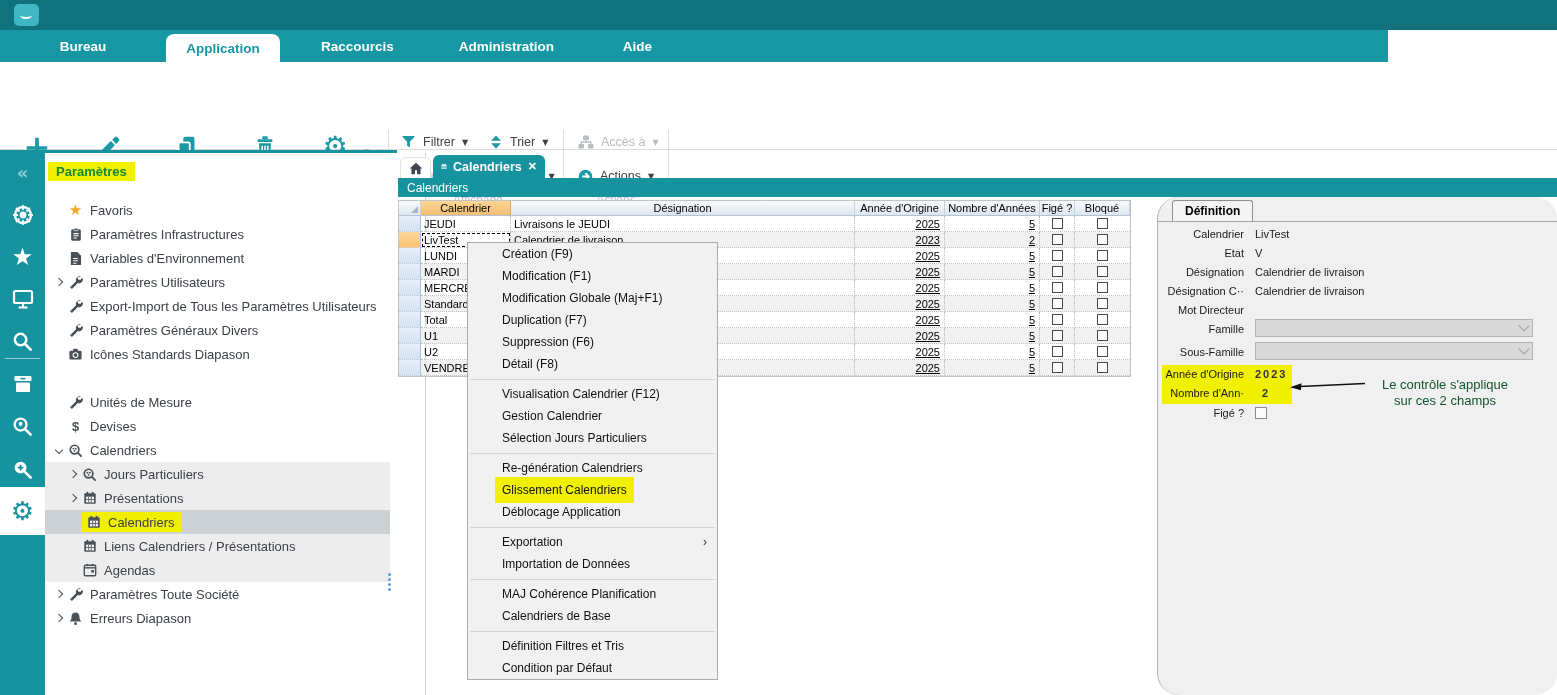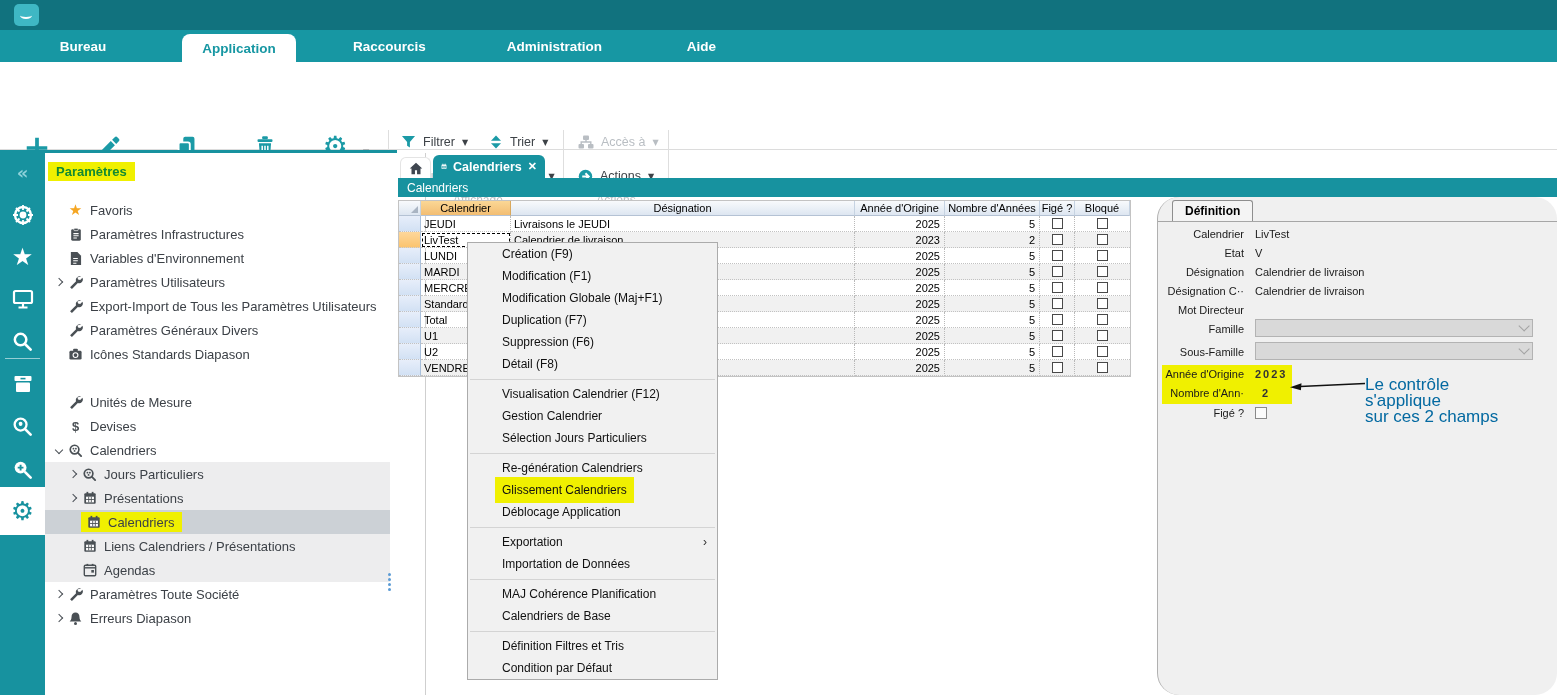--- a/index.html
+++ b/index.html
@@ -6,21 +6,21 @@
   *{box-sizing:border-box;font-family:"Liberation Sans",sans-serif;}
   #app{position:relative;width:1557px;height:695px;overflow:hidden;background:#fff;}
   .abs{position:absolute;}
 
   
   .titlebar{left:0;top:0;width:1557px;height:30px;background:#11727e;}
   .appicon{left:14px;top:4px;width:25px;height:22px;background:#3fb7c4;border-radius:5px;}
   .appicon .smile{position:absolute;left:6px;top:8px;width:12px;height:7px;border-bottom:2.5px solid #fff;border-radius:50%;}
 
   
-  .menubar{left:0;top:30px;width:1557px;height:32px;background:#1797a3;display:flex;gap:16px;}
+  .menubar{left:0;top:30px;width:1388px;height:32px;background:#1797a3;display:flex;}
   .mtab{height:32px;display:flex;align-items:center;justify-content:center;color:#fff;font-weight:bold;font-size:13.5px;cursor:default;}
   .mtab.active{background:#fff;color:#1797a3;border-radius:8px 8px 0 0;margin-top:4px;height:28px;}
 
   
   .ribbon{left:0;top:62px;width:1557px;height:88px;background:#fff;border-bottom:1px solid #dcdcdc;}
   .bigbtn{position:absolute;top:64px;text-align:center;color:#3d4247;font-size:12px;}
   .bigbtn .bicon{height:36px;display:flex;align-items:flex-end;justify-content:center;}
   .bigbtn .blabel{margin-top:3px;line-height:13px;}
   .vsep{position:absolute;top:68px;height:60px;width:1px;background:#dedede;}
   .grouplabel{position:absolute;top:131px;width:90px;text-align:center;color:#b9bec3;font-size:12px;}
@@ -71,21 +71,21 @@
   .grow.hdr{height:15px;}
   .gc{border-right:1px dotted #b9b9b9;border-bottom:1px dotted #c2c2c2;display:flex;align-items:center;overflow:hidden;white-space:nowrap;}
   .hdr .gc{background:linear-gradient(#f8fafc,#dde6f1);border-right:1px solid #c6d3e2;border-bottom:1px solid #b4c2d4;justify-content:center;}
   .hdr .gc.sorted{background:linear-gradient(#fbd795,#f2bd72);border-right:1px solid #d9a85c;}
   .c0{width:22px;flex:none;}.c1{width:90px;flex:none;}.c2{width:344px;flex:none;}.c3{width:90px;flex:none;}.c4{width:95px;flex:none;}.c5{width:35px;flex:none;}.c6{width:55px;flex:none;border-right:none;}
   .gc.sel0{background:linear-gradient(#e7eefa,#d2e1f4);border-right:1px solid #a9c0dc;}
   .selrow0 .sel0{background:linear-gradient(#fdd79b,#fbc46f);}
   .grow.altr .gc:not(.sel0){background:#f1f1f1;}
   .namecell{padding-left:3px;}
   .livsel{outline:1px dashed #000;outline-offset:-2px;background:#fff !important;}
-  .numcell{justify-content:flex-end;padding-right:4px;}
+  .numcell{justify-content:flex-end;padding-right:4px;text-decoration:underline;}
   .ckcell{justify-content:center;}
   .ckbox{width:11px;height:11px;border:1px solid #494949;background:#fff;}
   .corner{position:relative;}
   .corner i{position:absolute;right:2px;bottom:2px;width:0;height:0;border-left:7px solid transparent;border-bottom:7px solid #a9b4c2;}
 
   
   .ctxmenu{left:467px;top:242px;width:251px;background:#f1f1f1;border:1px solid #ababab;padding:0;}
   .mi{height:22px;line-height:22px;padding-left:34px;font-size:12px;color:#101010;white-space:nowrap;display:flex;align-items:center;}
   .mi .hl{background:#f0f000;padding:2px 7px;margin-left:-7px;}
   .msep{height:8px;position:relative;}
@@ -97,21 +97,21 @@
   .deftab{position:absolute;left:14px;top:3px;height:21px;padding:0 12px;background:#f4f4f4;border:1px solid #8e8e8e;border-bottom:none;border-radius:3px 3px 0 0;font-size:12px;font-weight:bold;display:flex;align-items:center;color:#000;}
   .defline{position:absolute;left:0;right:0;top:24px;border-top:1px solid #a6a6a6;}
   .frow{position:absolute;left:0;width:100%;height:19px;display:flex;align-items:center;font-size:11px;color:#1a1a1a;}
   .flabel{width:86px;text-align:right;flex:none;}
   .fvalue{margin-left:11px;}
   .combo{position:absolute;left:97px;width:278px;height:18px;background:#d9d9d9;border:1px solid #b3b3b3;display:flex;align-items:center;}
   .combo .chev{margin-left:auto;margin-right:6px;width:8px;height:8px;border-right:1.6px solid #a3a3a3;border-bottom:1.6px solid #a3a3a3;transform:rotate(45deg) translateY(-3px);}
   .yellowblock{position:absolute;left:4px;top:168px;width:130px;height:39px;background:#f0f000;}
   .bval{font-weight:bold;letter-spacing:2px;color:#333;}
   .fck{width:12px;height:12px;border:1px solid #8a8a8a;background:#fbfbfb;margin-left:11px;}
-  .annot{position:absolute;left:207px;top:180px;width:160px;font-size:17px;color:#0369a1;line-height:16px;}
+  .annot{position:absolute;left:207px;top:180px;width:160px;font-size:13px;color:#14532d;text-align:center;line-height:16px;}
 </style>
 </head>
 <body>
 
 <div id="app">
 
   <div class="abs titlebar">
     <div class="abs appicon">
         <div class="smile"></div>
       </div>

